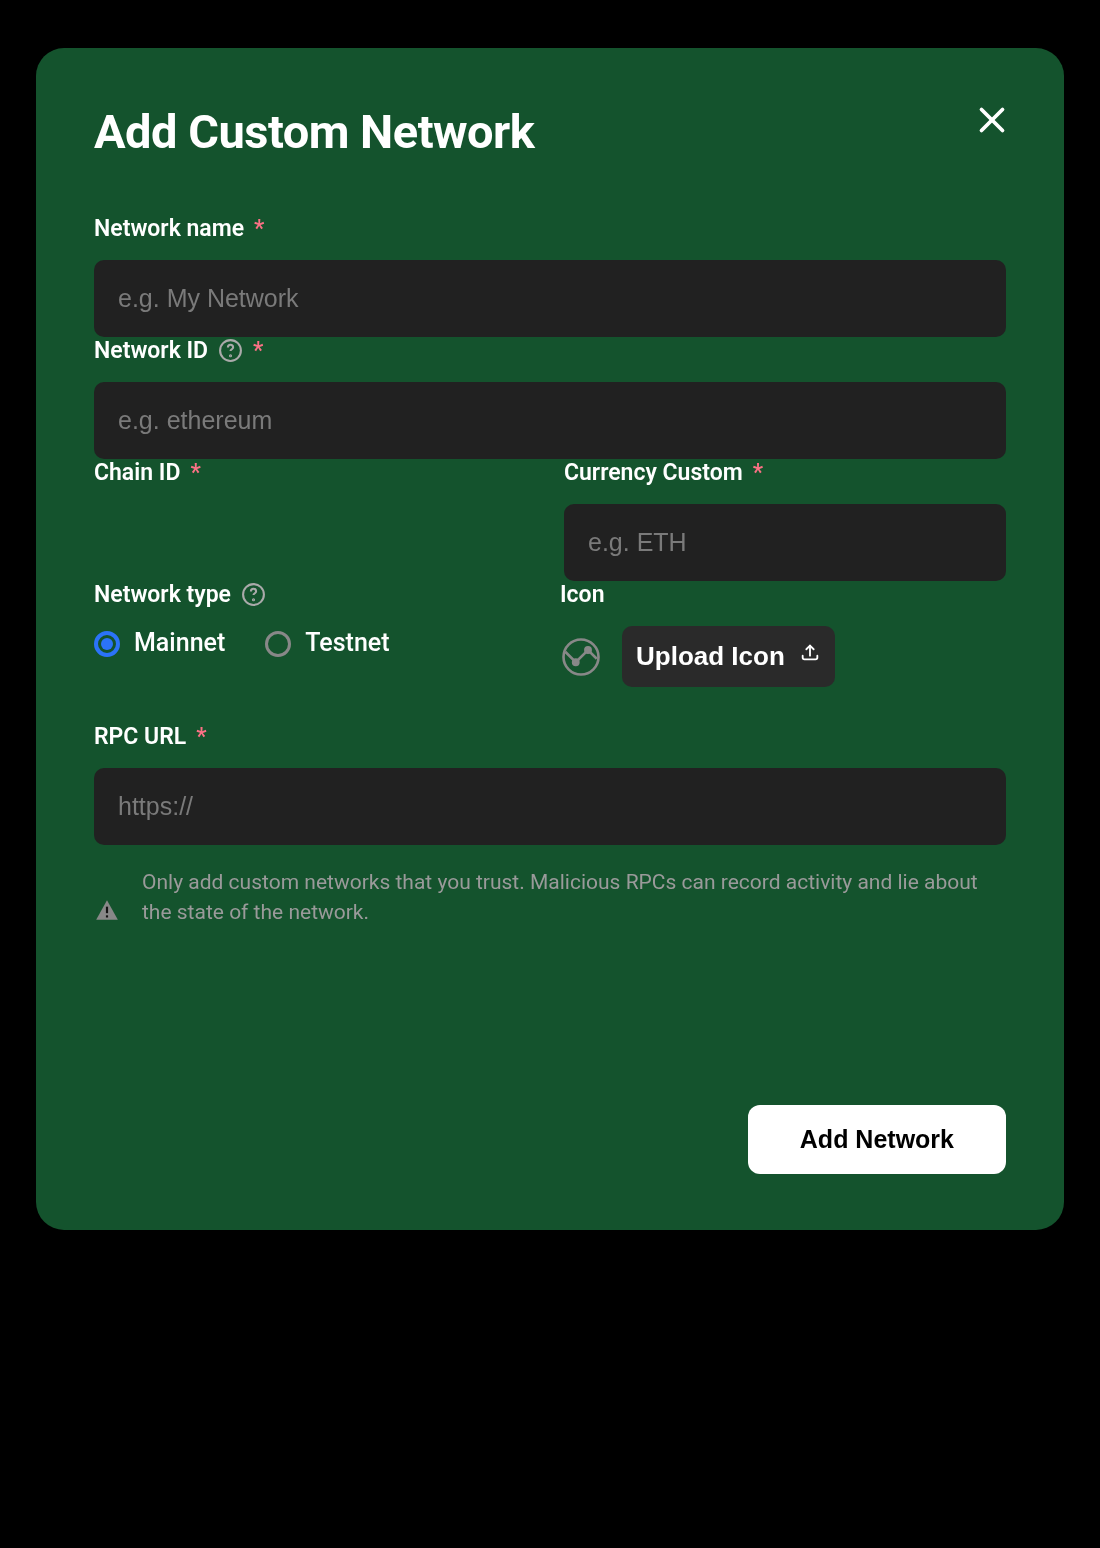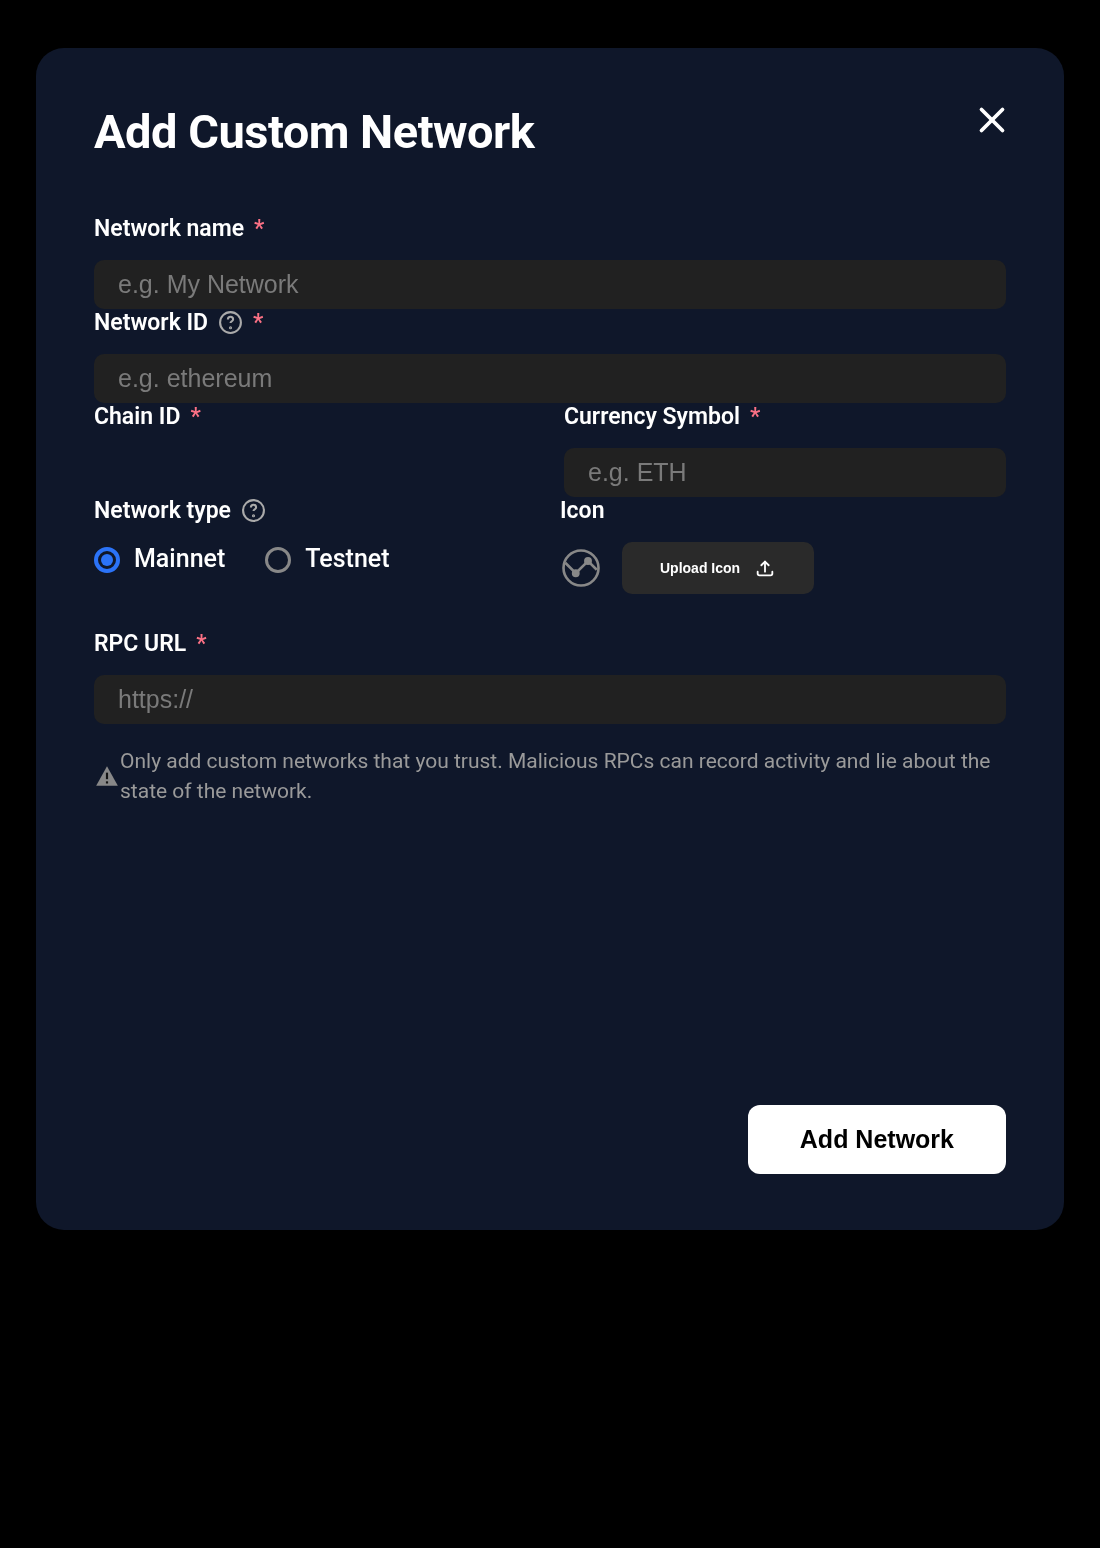--- a/index.html
+++ b/index.html
@@ -13,21 +13,21 @@
       background: #000;
       font-family: -apple-system, BlinkMacSystemFont, "Segoe UI", Roboto, sans-serif;
       position: relative;
       overflow: hidden;
     }
     .modal {
       position: absolute;
       top: 48px;
       left: 36px;
       right: 36px;
-      background: #0f172a;
+      background: #14532d;
       border-radius: 28px;
       padding: 56px 58px 56px 58px;
       min-height: 1182px;
     }
     .close-btn {
       position: absolute;
       top: 48px;
       right: 48px;
       width: 48px;
       height: 48px;
@@ -72,21 +72,21 @@
     }
     .help-icon svg {
       width: 25px;
       height: 25px;
     }
     .input {
       width: 100%;
       background: #212121;
       border: none;
       border-radius: 10px;
-      padding: 10px 24px;
+      padding: 24px 24px;
       color: #fff;
       font-size: 25px;
       outline: none;
     }
     .input::placeholder {
       color: #7a7a7a;
     }
     .row {
       display: flex;
       gap: 28px;
@@ -144,37 +144,38 @@
       justify-content: center;
     }
     .globe-icon svg {
       width: 42px;
       height: 42px;
     }
     .upload-btn {
       background: #2a2a2a;
       border: none;
       border-radius: 10px;
-      padding: 15px 38px;
-      display: flex;
-      align-items: center;
+      padding: 15px 14px;
+      display: flex;
+      align-items: flex-start;
       gap: 14px;
       cursor: pointer;
       color: #fff;
-      font-size: 14px;
+      font-size: 26px;
       font-weight: 600;
     }
     .upload-btn svg {
       width: 22px;
       height: 22px;
     }
     .warning {
       display: flex;
+      gap: 22px;
       margin-top: 22px;
-      align-items: center;
+      align-items: flex-end;
     }
     .warning-icon {
       flex-shrink: 0;
       margin-top: 6px;
     }
     .warning-icon svg {
       width: 26px;
       height: 26px;
     }
     .warning-text {
@@ -242,21 +243,21 @@
 
   <div class="row">
     <div class="col field">
       <div class="field-label">
         <span>Chain ID</span>
         <span class="required">*</span>
       </div>
     </div>
     <div class="col field">
       <div class="field-label">
-        <span>Currency Symbol</span>
+        <span>Currency Custom</span>
         <span class="required">*</span>
       </div>
       <input class="input" type="text" placeholder="e.g. ETH" style="">
     </div>
   </div>
 
   <div class="type-icon-row">
     <div class="col">
       <div class="field-label">
         <span>Network type</span>

